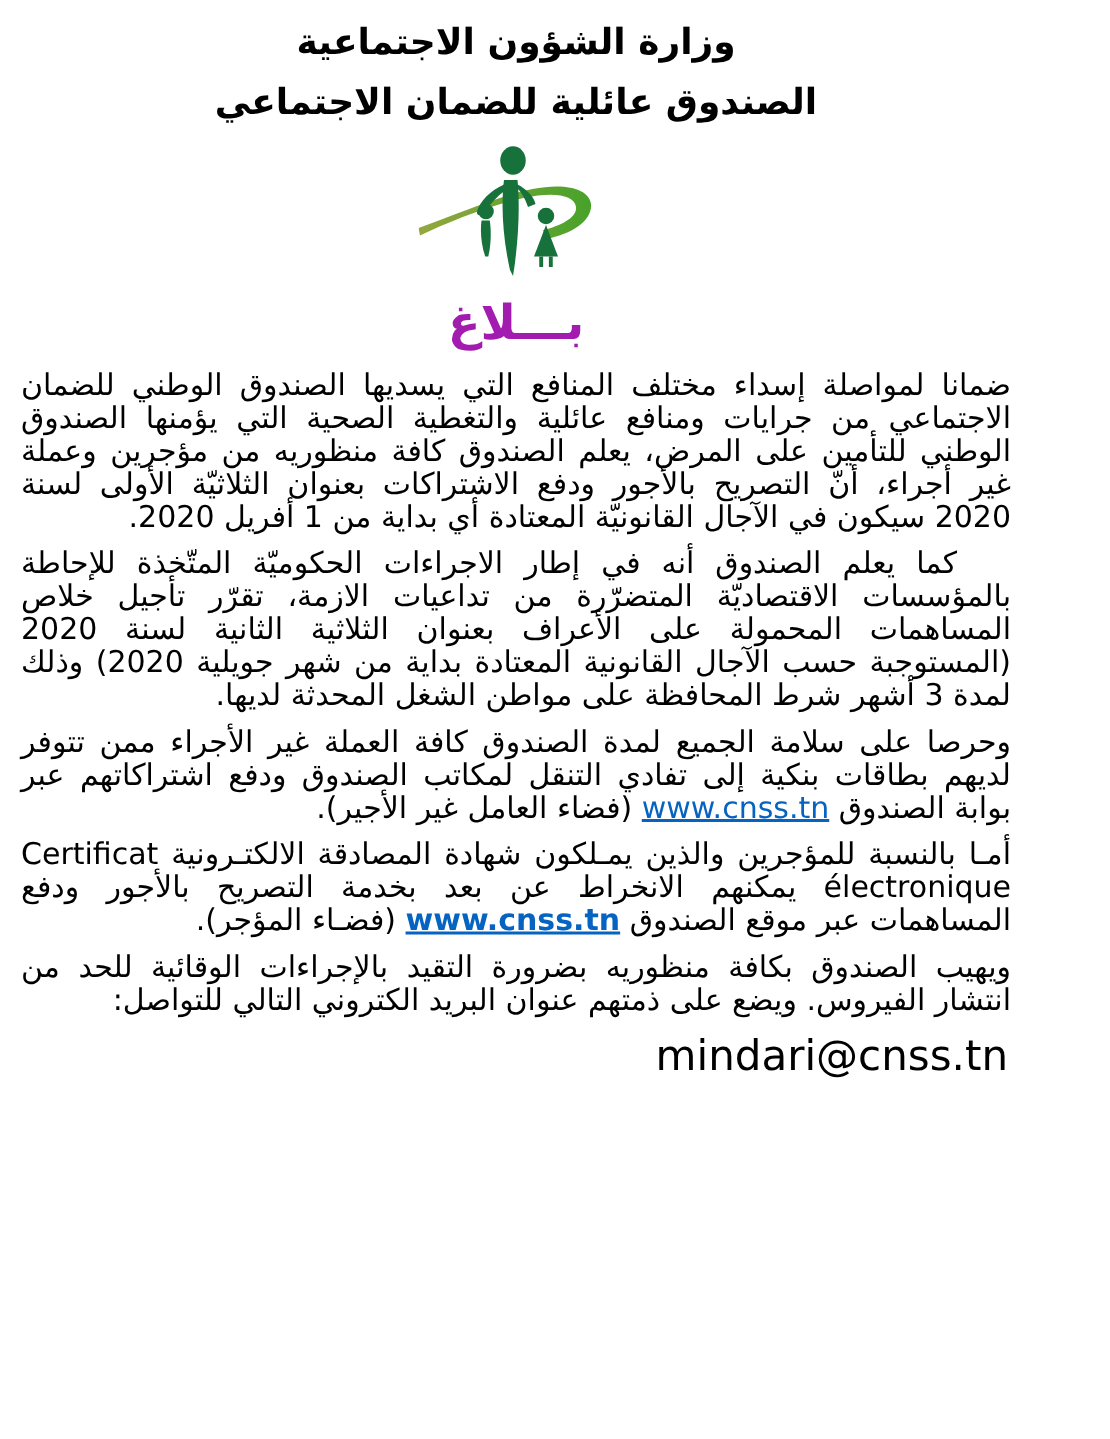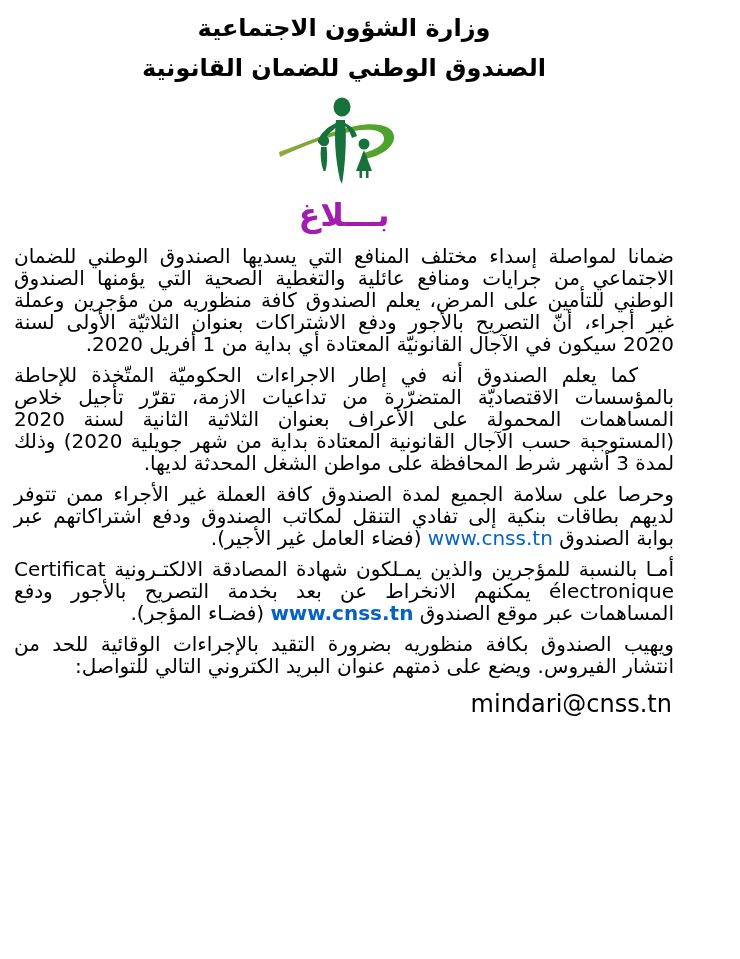--- a/index.html
+++ b/index.html
@@ -48,41 +48,42 @@
     line-height: 22px;
     color: #000000;
     margin: 0 0 9px 0;
   }
   .para.indented { text-indent: 36px; }
   .para.gap-before { }
   .seg-normal { font-weight: 400; }
   .seg-bold { font-weight: 400; }
   .seg-latin { font-weight: 400; }
   a.seg-link, a.seg-bold-link {
+    text-decoration: underline;
     cursor: pointer;
   }
   a.seg-link { font-weight: 400; }
   a.seg-bold-link { font-weight: 700; }
   .email-line {
     direction: ltr;
     text-align: right;
-    font-size: 24px;
+    font-size: 28px;
     line-height: 36px;
     color: #000000;
     padding-right: 2px;
   }
 </style>
 </head>
 <body>
 
 <div class="page">
 
   <div class="header">
     <div class="header-line">وزارة الشؤون الاجتماعية</div>
-    <div class="header-line">الصندوق الوطني للضمان القانونية</div>
+    <div class="header-line">الصندوق عائلية للضمان الاجتماعي</div>
   </div>
 
   <div class="logo-wrap">
     <svg width="130" height="95" viewBox="0 0 130 95" xmlns="http://www.w3.org/2000/svg" aria-hidden="true">
       <defs>
         <linearGradient id="ribbonGrad" x1="0" y1="0.5" x2="1" y2="0.5">
           <stop offset="0" stop-color="#94a73d"></stop>
           <stop offset="1" stop-color="#47a22a"></stop>
         </linearGradient>
       </defs>

